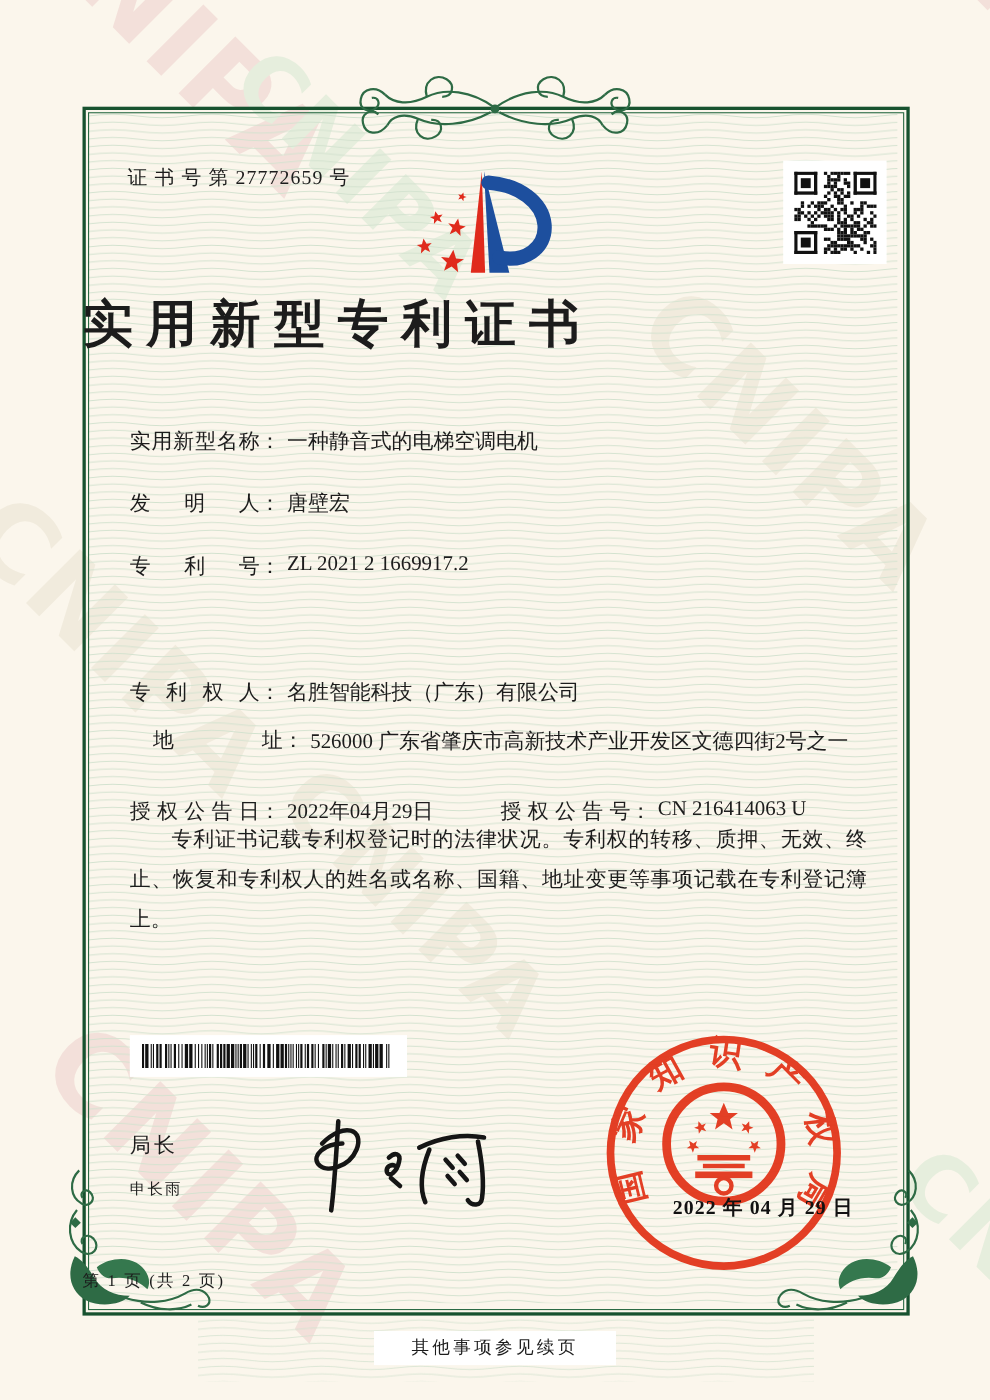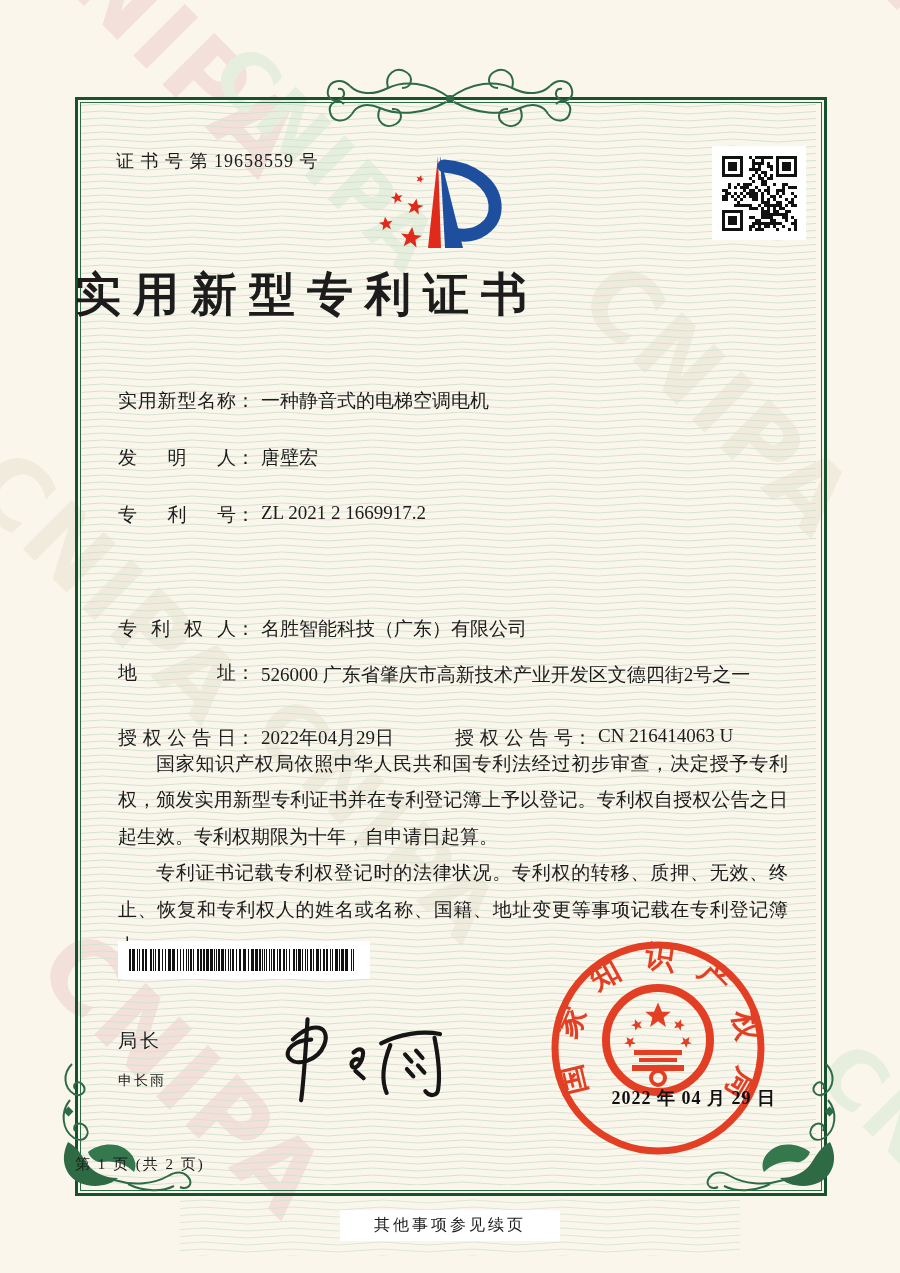--- a/index.html
+++ b/index.html
@@ -127,21 +127,21 @@
     <use href="#fl-half" transform="translate(300,0) scale(-1,1)"></use>
     <circle cx="150" cy="37" r="4" fill="#2e6b45"></circle>
   </svg>
   <svg class="orn" style="left:58px; top:1056px;" width="140" height="142">
     <use href="#corner-orn"></use>
   </svg>
   <svg class="orn" style="left:700px; top:1056px;" width="140" height="142">
     <use href="#corner-orn" transform="translate(140,0) scale(-1,1)"></use>
   </svg>
 
-  <div class="cert-no z-content">证 书 号 第 19658559 号</div>
+  <div class="cert-no z-content">证 书 号 第 27772659 号</div>
 
   <svg class="logo z-content" width="205" height="112" viewBox="0 0 205 112">
     <g fill="#e02a1c">
       <use href="#star" transform="translate(70,33) scale(0.42) rotate(18)"></use>
       <use href="#star" transform="translate(47,52) scale(0.62) rotate(-12)"></use>
       <use href="#star" transform="translate(65,61) scale(0.85) rotate(10)"></use>
       <use href="#star" transform="translate(36,78) scale(0.72) rotate(-8)"></use>
       <use href="#star" transform="translate(61,92) scale(1.1) rotate(6)"></use>
     </g>
     <polygon points="88,10 78,102 91,102" fill="#e02a1c"></polygon>
@@ -373,32 +373,31 @@
   </div>
   <div class="row z-content" style="top:445px;">
     <span class="f-label">发明人</span><span class="f-colon">：</span><span class="f-value">唐壁宏</span>
   </div>
   <div class="row z-content" style="top:502px;text-decoration:underline;">
     <span class="f-label">专利号</span><span class="f-colon">：</span><span class="f-value">ZL 2021 2 1669917.2</span>
   </div>
   <div class="row z-content" style="top:616px;">
     <span class="f-label">专利权人</span><span class="f-colon">：</span><span class="f-value">名胜智能科技（广东）有限公司</span>
   </div>
-  <div class="row z-content" style="top:660px;">
+  <div class="row z-content" style="top:660px;margin-left:21px;">
     <span class="f-label">地址</span><span class="f-colon">：</span><span class="f-value wide">526000 广东省肇庆市高新技术产业开发区文德四街2号之一</span>
   </div>
   <div class="row z-content" style="top:725px;">
     <span class="f-label">授权公告日</span><span class="f-colon">：</span><span class="f-value">2022年04月29日</span>
     <span class="grant-no">
       <span class="f-label">授权公告号</span><span class="f-colon">：</span><span class="f-value">CN 216414063 U</span>
     </span>
   </div>
 
   <div class="body-text z-content">
-    <p>国家知识产权局依照中华人民共和国专利法经过初步审查，决定授予专利权，颁发实用新型专利证书并在专利登记簿上予以登记。专利权自授权公告之日起生效。专利权期限为十年，自申请日起算。</p>
     <p>专利证书记载专利权登记时的法律状况。专利权的转移、质押、无效、终止、恢复和专利权人的姓名或名称、国籍、地址变更等事项记载在专利登记簿上。</p>
   </div>
 
   <div class="barcode-box z-content">
     <svg id="barcode-svg" width="230" height="22">
         <rect x="0" y="0" width="2" height="22" fill="#111"></rect>
         <rect x="3" y="0" width="3" height="22" fill="#111"></rect>
         <rect x="8" y="0" width="1" height="22" fill="#111"></rect>
         <rect x="10" y="0" width="1" height="22" fill="#111"></rect>
         <rect x="13" y="0" width="2" height="22" fill="#111"></rect>

